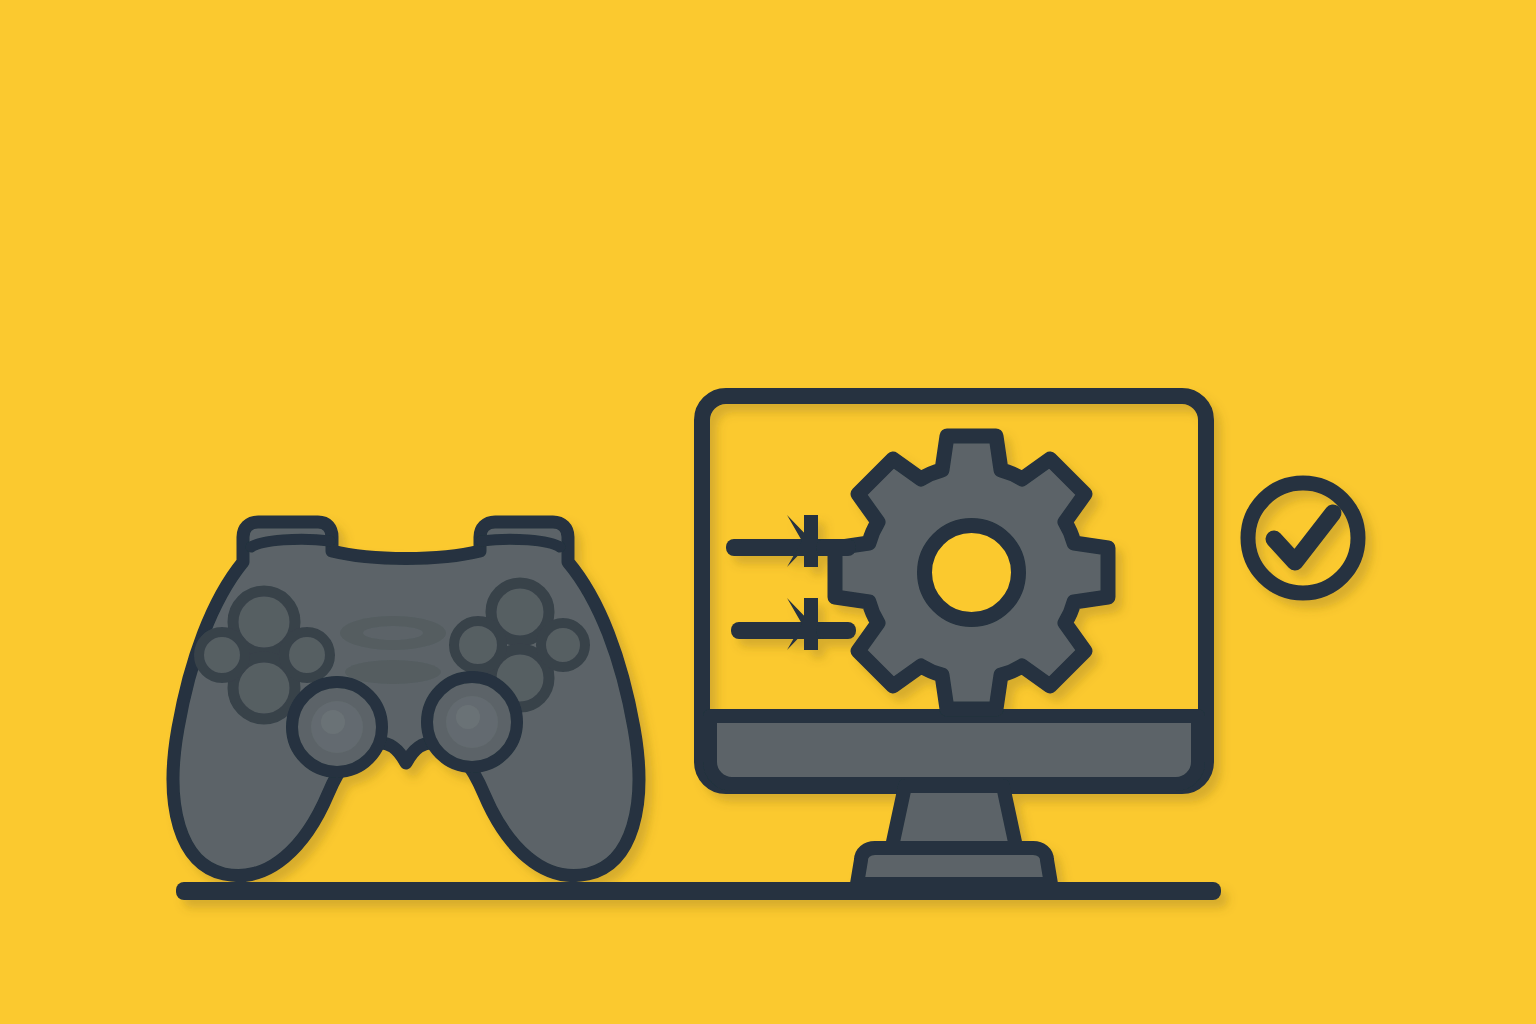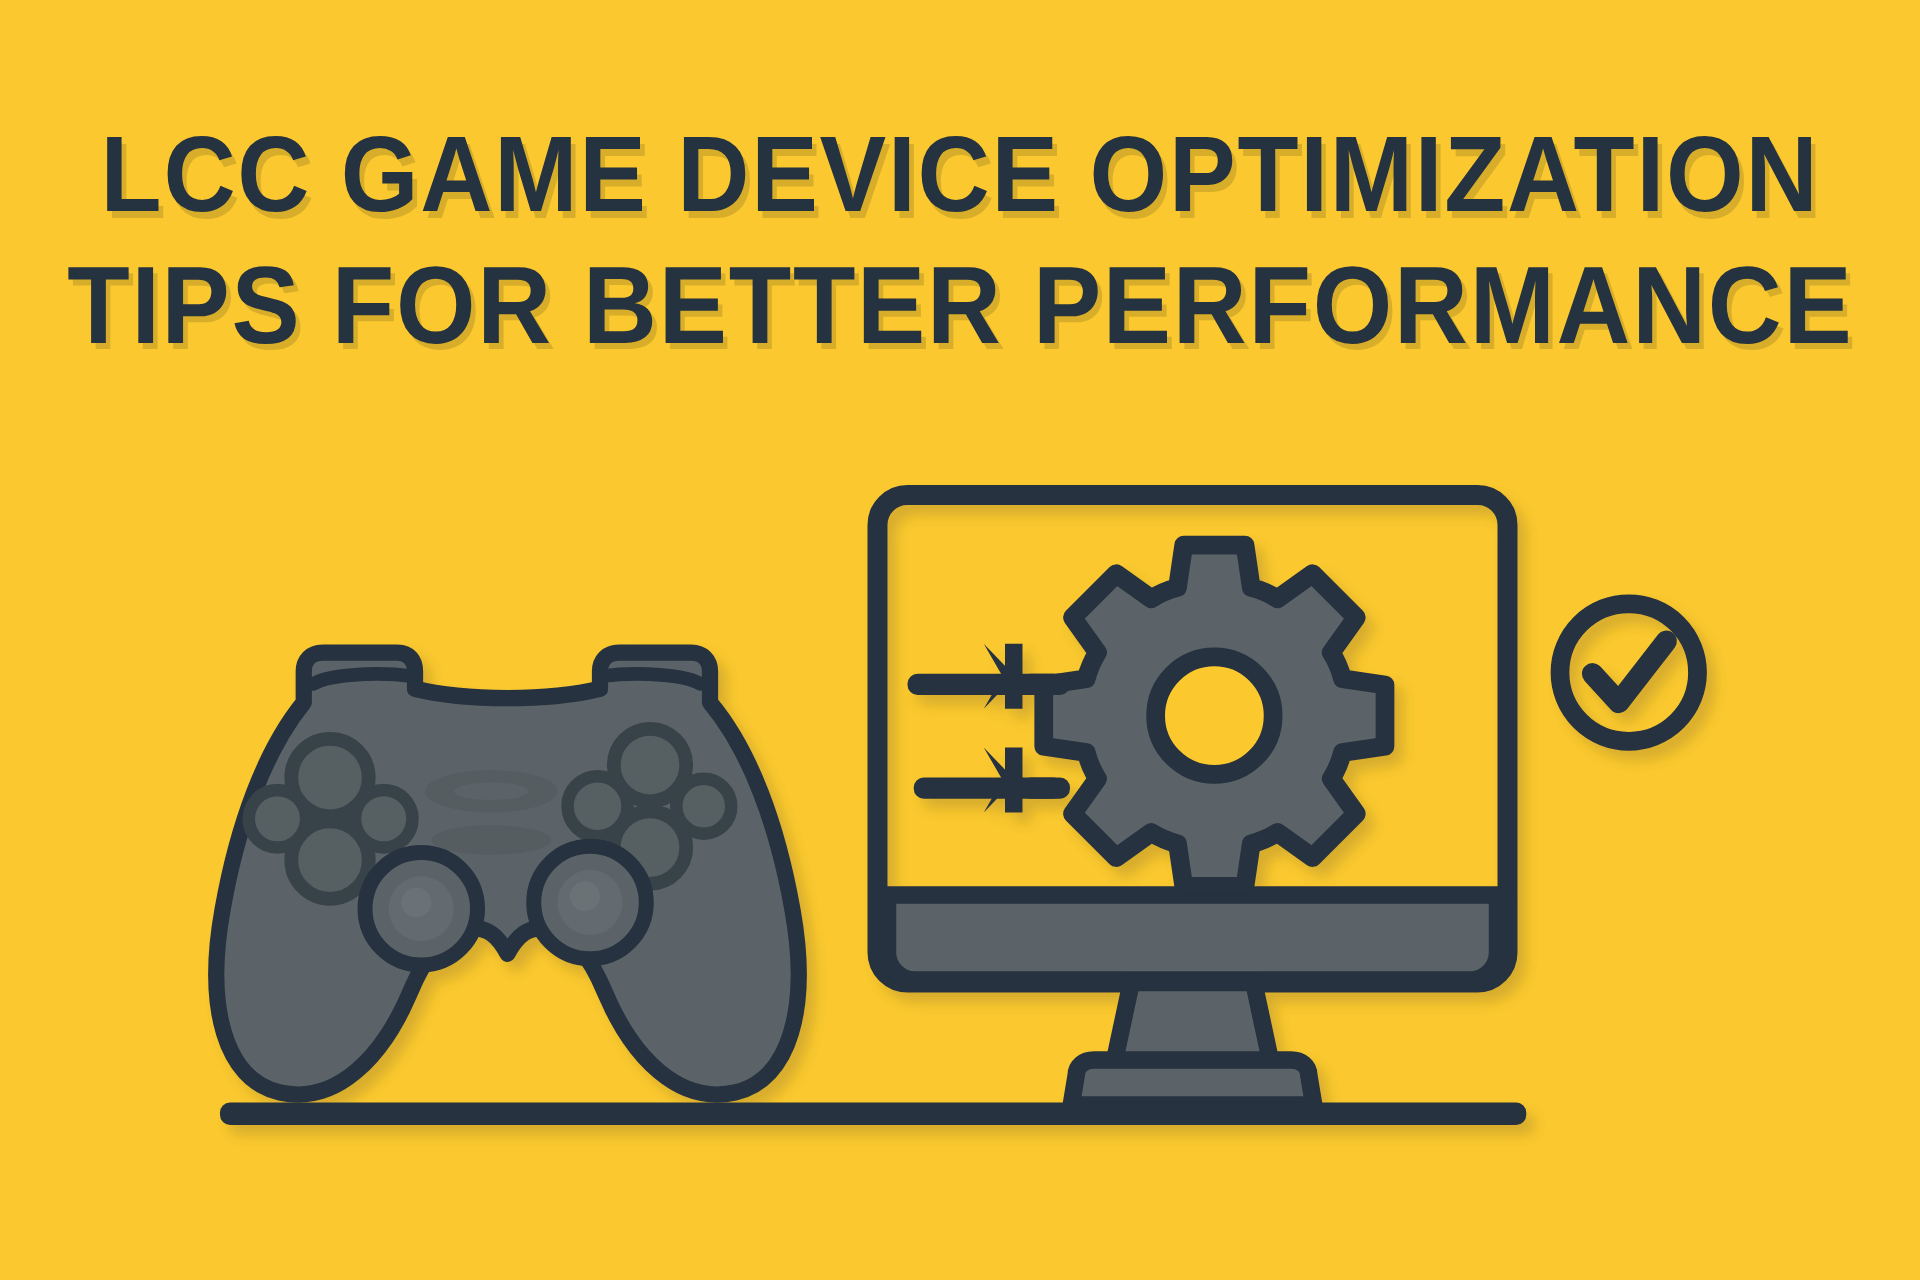--- a/index.html
+++ b/index.html
@@ -52,24 +52,20 @@
   }
   .art svg {
     display: block;
   }
 </style>
 </head>
 <body>
 
 <div id="canvas">
 
-  <div class="heading">
-    <span class="heading-line line-1">LCC Game Device Optimization</span>
-    <span class="heading-line line-2">Tips for Better Performance</span>
-  </div>
 
   <div class="art">
     <svg width="1536" height="1024" viewBox="0 0 1536 1024" xmlns="http://www.w3.org/2000/svg">
       <defs>
         <filter id="softshadow" x="-25%" y="-25%" width="160%" height="160%">
           <feDropShadow dx="7" dy="8" stdDeviation="5" flood-color="#6b5512" flood-opacity="0.25"></feDropShadow>
         </filter>
       </defs>
 
       <g filter="url(#softshadow)">

